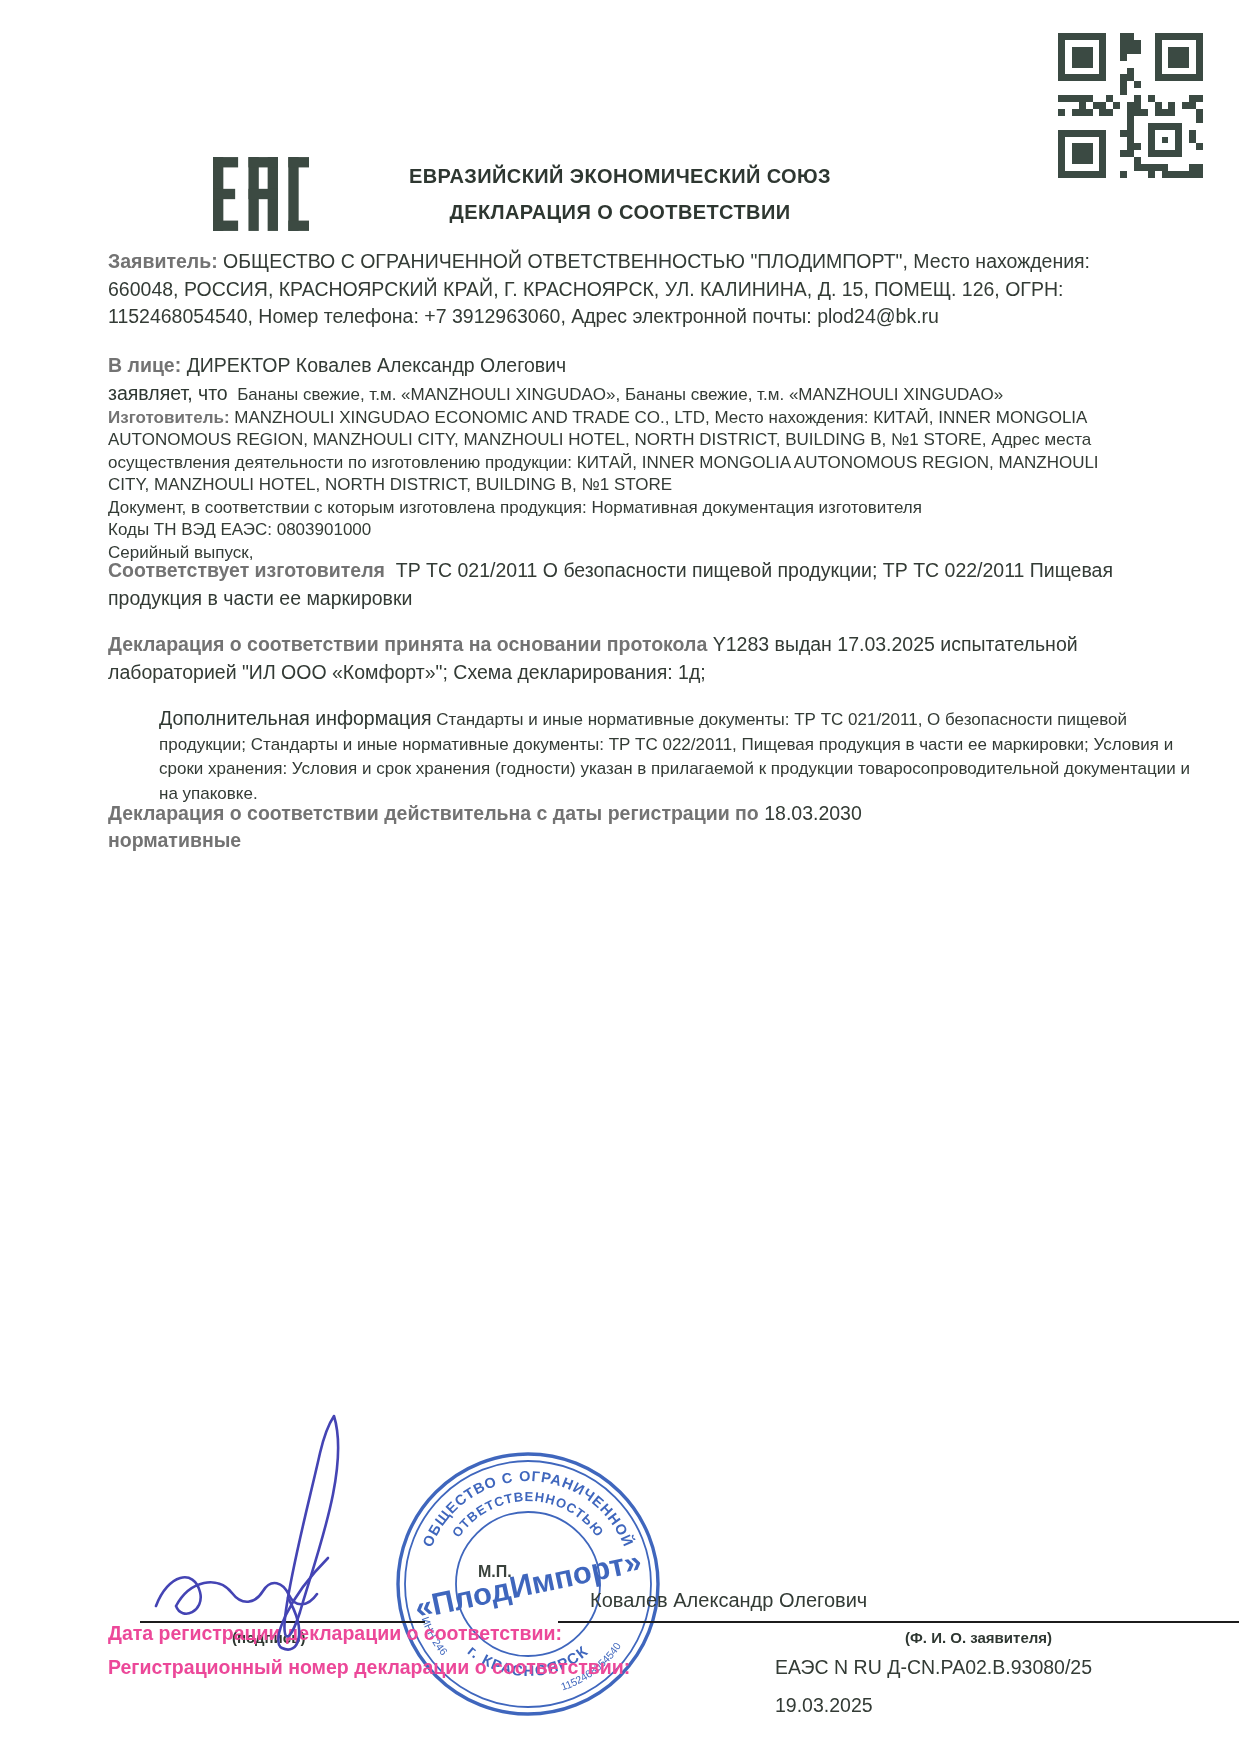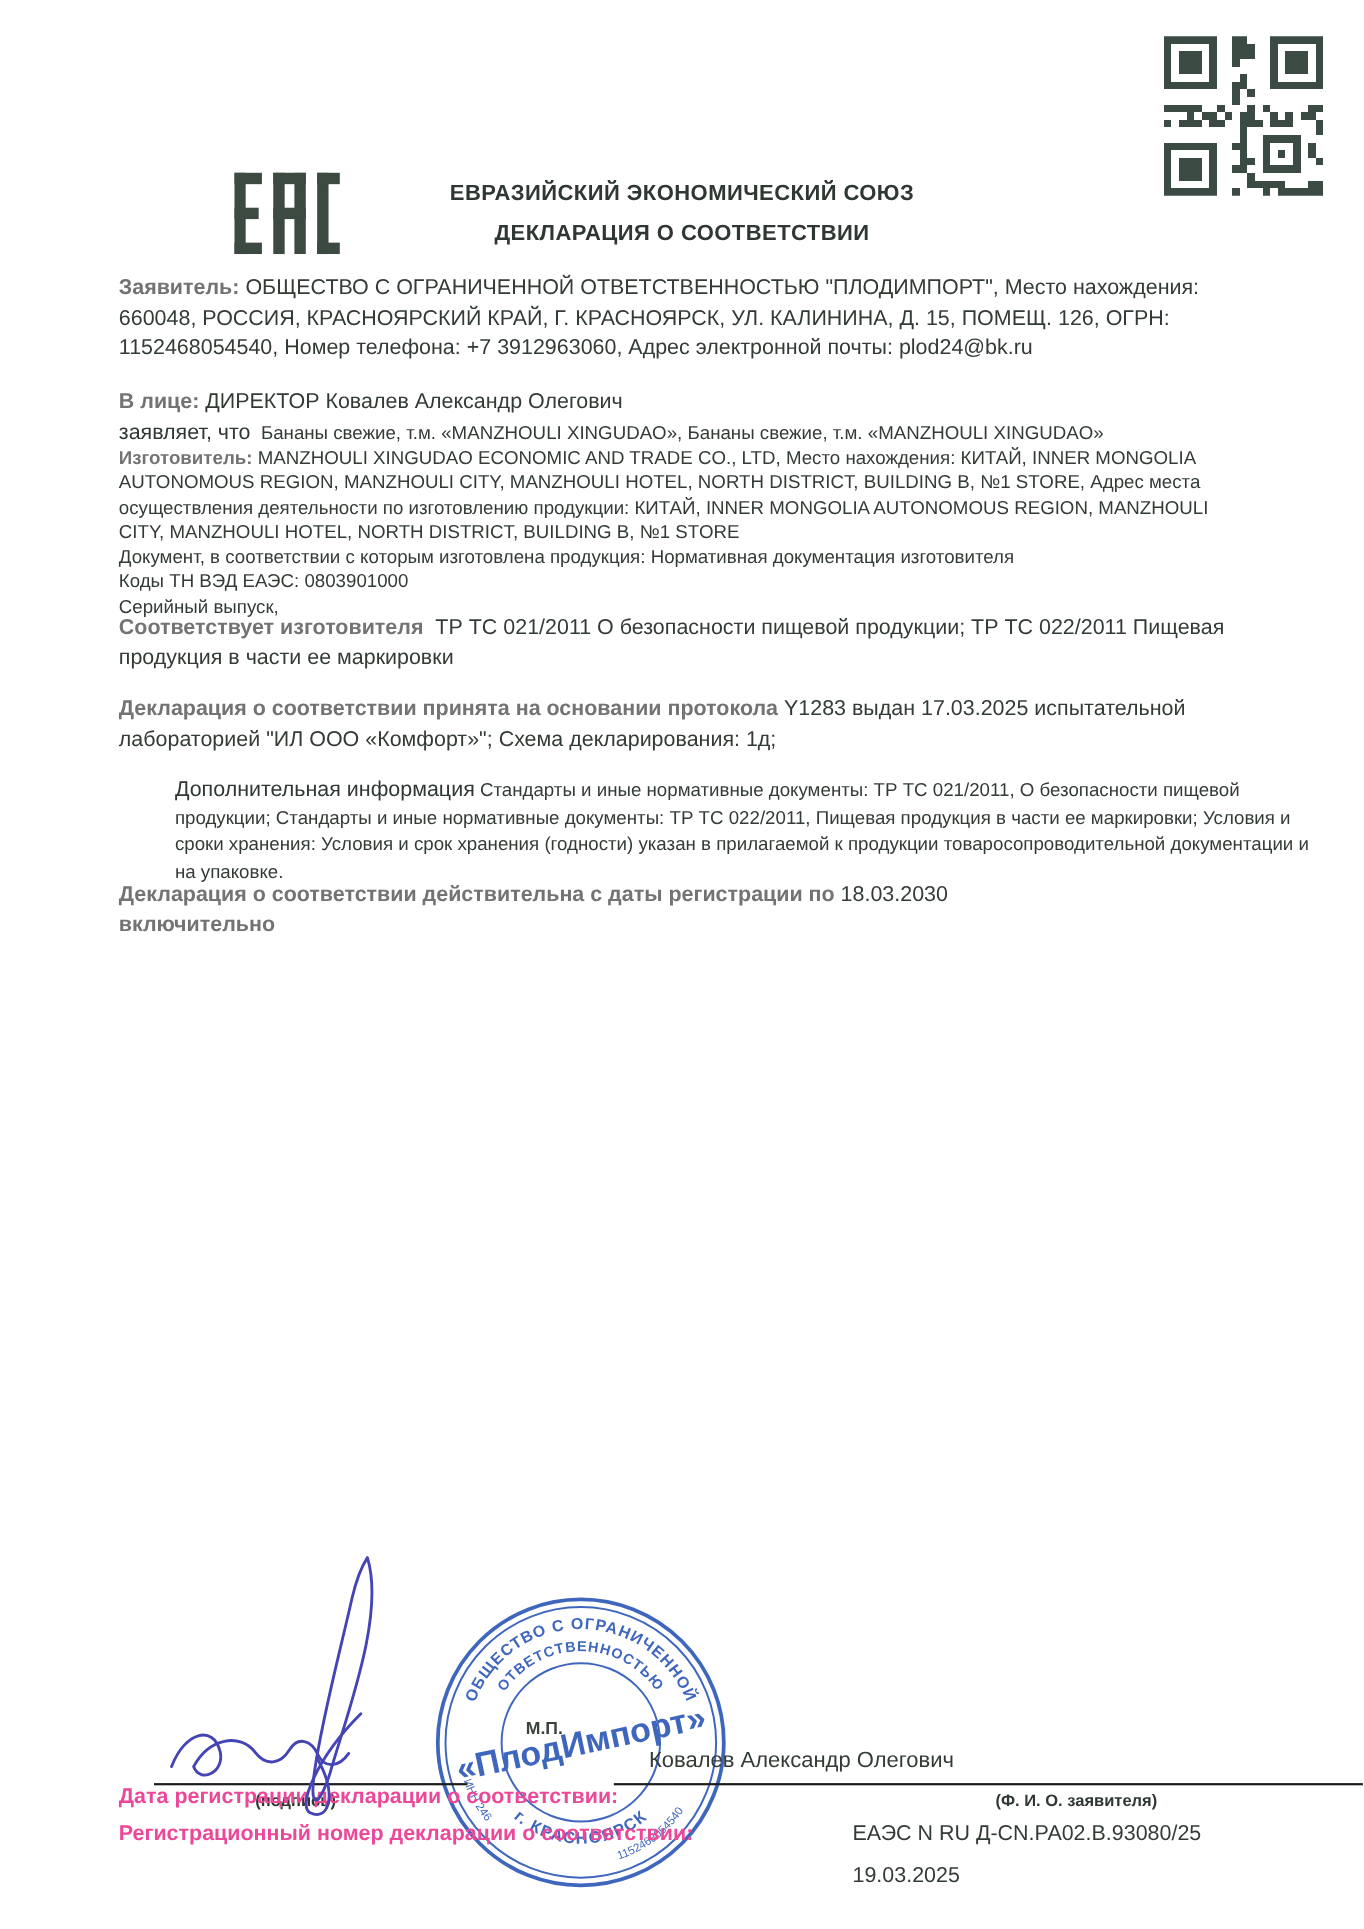--- a/index.html
+++ b/index.html
@@ -174,21 +174,21 @@
   </div>
 
   <div class="abs addl" style="left:122px;top:706px;width:1034px;margin-left:37px;">
     <span class="b19">Дополнительная информация</span>
     <span>Стандарты и иные нормативные документы: ТР ТС 021/2011, О безопасности пищевой продукции; Стандарты и иные нормативные документы: ТР ТС 022/2011, Пищевая продукция в части ее маркировки; Условия и сроки хранения: Условия и срок хранения (годности) указан в прилагаемой к продукции товаросопроводительной документации и на упаковке.</span>
   </div>
 
   <div class="abs para" style="left:108px;top:800px;width:1032px;line-height:27px;">
     <b>Декларация о соответствии действительна с даты регистрации по</b>
     <span>18.03.2030</span>
-    <div><b>включительно</b></div>
+    <div><b>нормативные</b></div>
   </div>
 
   <svg class="abs signature" style="left:138px;top:1398px;" width="310" height="260" viewBox="0 0 310 260">
     <g fill="none" stroke="#4444b4" stroke-width="2.6" stroke-linecap="round">
       <path d="M196,18 C212,70 178,158 162,214 C151,248 143,246 148,212 C155,163 172,100 182,55 C186,38 192,24 196,18"></path>
       <path d="M18,208 C30,176 56,170 62,194 C67,213 44,224 38,208 C52,182 80,177 94,195 C104,208 117,206 125,193 C133,180 145,184 151,197 C157,210 170,209 179,196"></path>
       <path d="M150,200 C170,235 160,258 144,250 C132,244 150,200 190,160"></path>
     </g>
   </svg>
 

